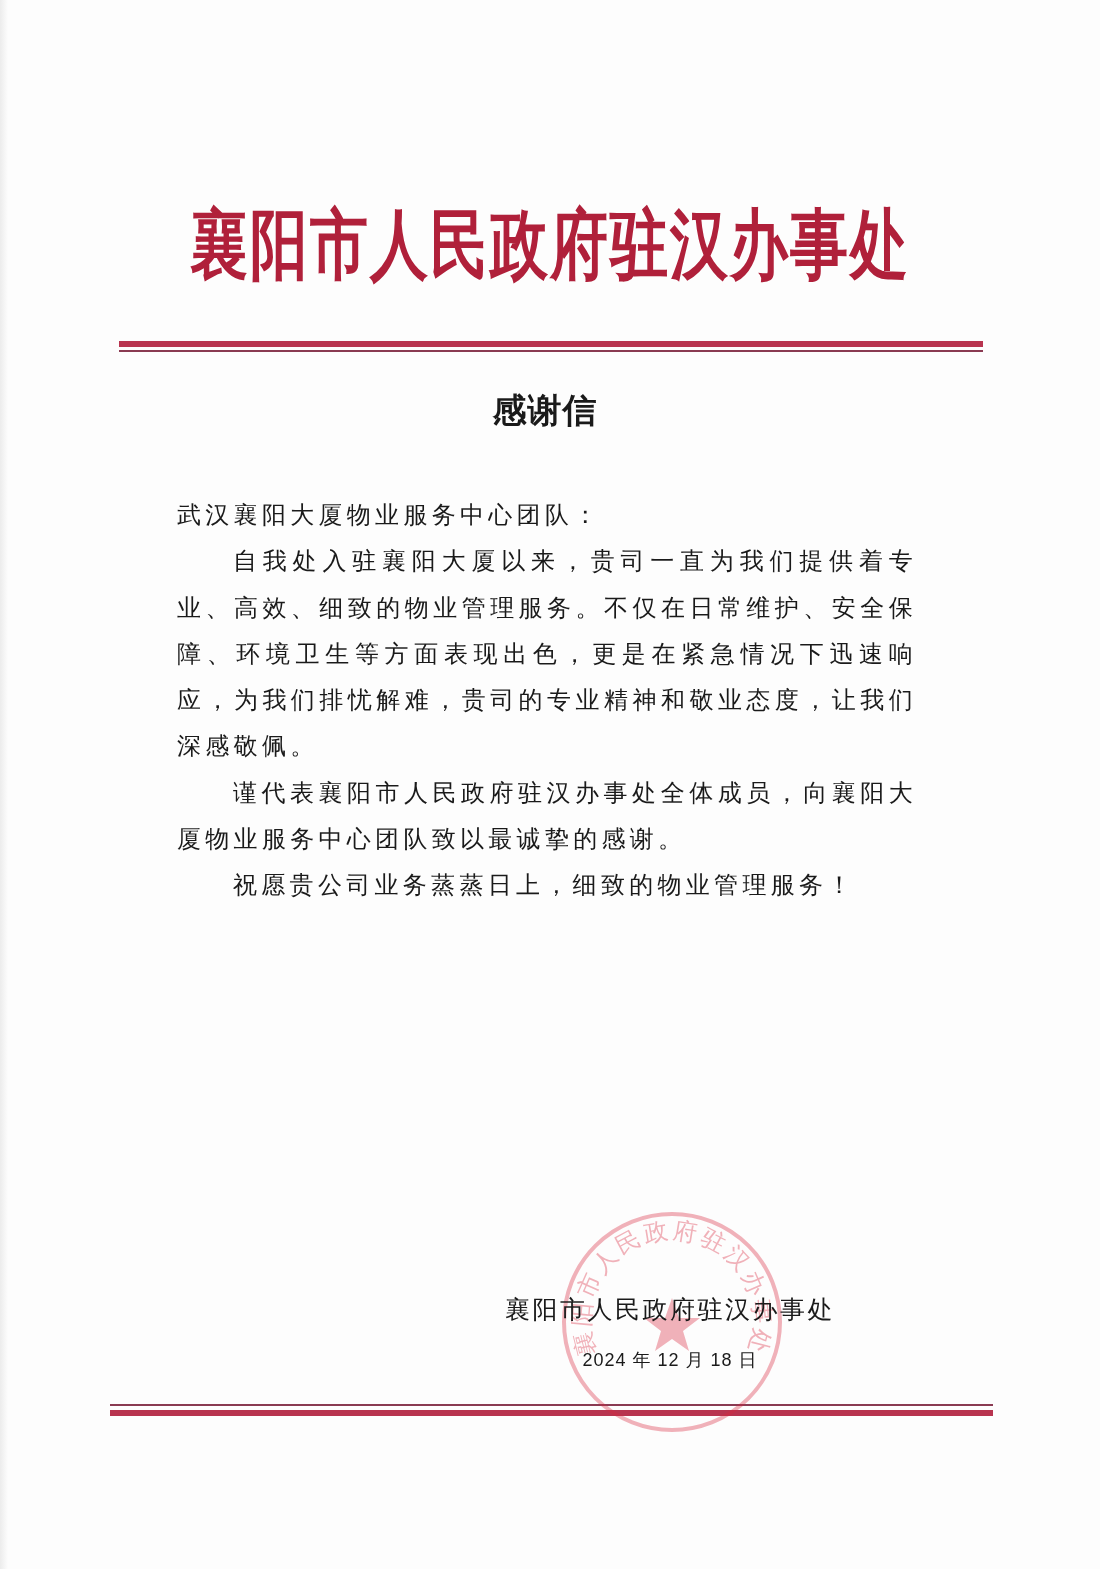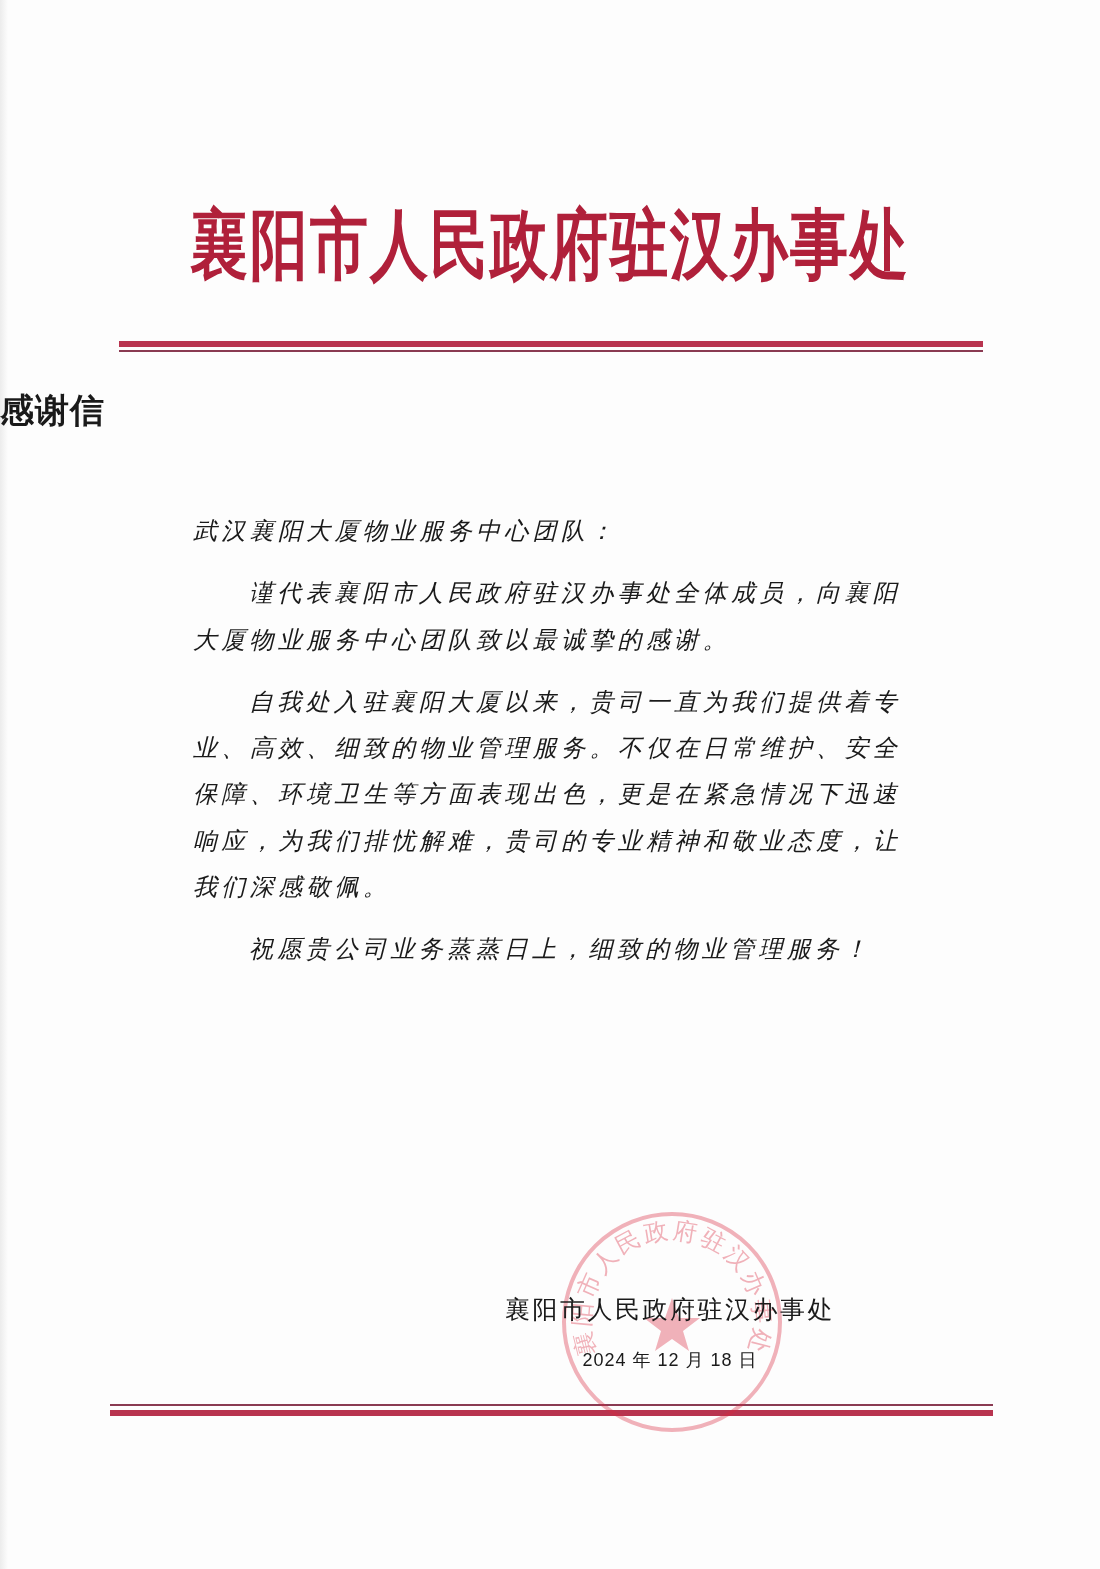--- a/index.html
+++ b/index.html
@@ -23,30 +23,30 @@
     font-weight: bold;
     font-size: 58px;
     letter-spacing: 2px;
     line-height: 1;
     transform: scaleY(1.32);
     transform-origin: center top;
     margin-top: 10px;
   }
   .rule { position: absolute; }
   .title {
-    position: absolute; left: 0; top: 388px; width: 1090px; 
+    position: absolute; left: 0; top: 388px; width: 1090px; text-align: center;
     font-family: "DejaVu Sans", "Liberation Sans", sans-serif;
     font-weight: bold; font-size: 34px; letter-spacing: 1px;
   }
   .body-text {
     position: absolute; left: 177px; top: 492px; width: 740px;
     font-size: 24px; line-height: 46.3px; letter-spacing: 4.3px;
     text-align: justify;
   }
-  .body-text p { margin: 16px; font-style: italic; }
+  .body-text p { margin: 0; }
   .indent { text-indent: 56px; }
   .signature {
     position: absolute; left: 440px; top: 1285px; width: 460px;
     text-align: center; font-size: 25px; letter-spacing: 2.5px; line-height: 50px;
     z-index: 2;
   }
   .date { font-family: Liberation Sans, sans-serif; font-size: 18px; letter-spacing: 1px; }
   .stamp {
     position: absolute; left: 560px; top: 1210px; width: 224px; height: 224px;
     opacity: 0.35; z-index: 1;
@@ -61,22 +61,22 @@
   <span class="letterhead-text" style="color:#b0203a;">襄阳市人民政府驻汉办事处</span>
 </div>
 
 <div class="rule" style="left:119px; top:341px; width:864px; height:6px; background:#b8344f;"></div>
 <div class="rule" style="left:119px; top:350px; width:864px; height:2px; background:#8a3a52;"></div>
 
 <div class="title">感谢信</div>
 
 <div class="body-text">
   <p>武汉襄阳大厦物业服务中心团队：</p>
+  <p class="indent">自我处入驻襄阳大厦以来，贵司一直为我们提供着专业、高效、细致的物业管理服务。不仅在日常维护、安全保障、环境卫生等方面表现出色，更是在紧急情况下迅速响应，为我们排忧解难，贵司的专业精神和敬业态度，让我们深感敬佩。</p>
   <p class="indent">谨代表襄阳市人民政府驻汉办事处全体成员，向襄阳大厦物业服务中心团队致以最诚挚的感谢。</p>
-  <p class="indent">自我处入驻襄阳大厦以来，贵司一直为我们提供着专业、高效、细致的物业管理服务。不仅在日常维护、安全保障、环境卫生等方面表现出色，更是在紧急情况下迅速响应，为我们排忧解难，贵司的专业精神和敬业态度，让我们深感敬佩。</p>
   <p class="indent">祝愿贵公司业务蒸蒸日上，细致的物业管理服务！</p>
 </div>
 
 <svg class="stamp" viewBox="0 0 224 224">
   <defs>
     <path id="sealArc" d="M 40 150 A 82 82 0 1 1 184 150"></path>
   </defs>
   <circle cx="112" cy="112" r="108" fill="none" stroke="#d9263c" stroke-width="4"></circle>
   <text font-size="24" fill="#d9263c" font-family="DejaVu Serif, serif" letter-spacing="3">
     <textPath href="#sealArc" startOffset="50%" text-anchor="middle">襄阳市人民政府驻汉办事处</textPath>

